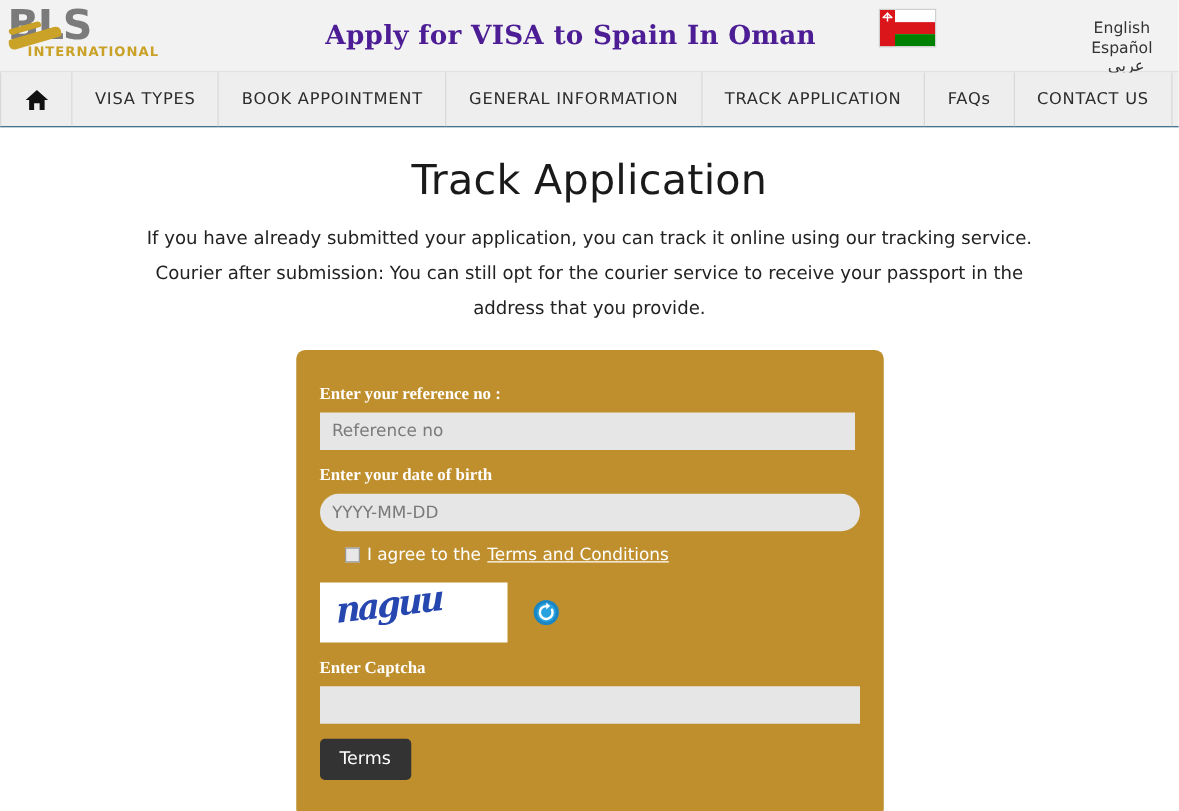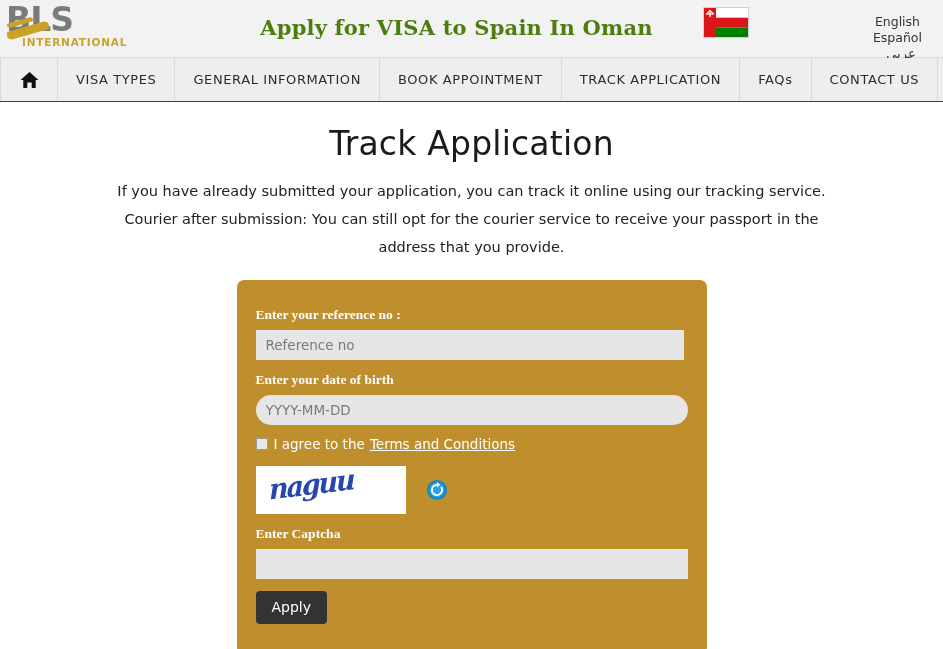--- a/index.html
+++ b/index.html
@@ -74,21 +74,21 @@
     position: absolute;
     left: 0;
     top: 0;
     width: 943px;
     height: 55px;
     line-height: 56px;
     text-align: center;
     font-family: "DejaVu Serif", "Liberation Serif", serif;
     font-size: 21px;
     font-weight: bold;
-    color: #4d7c0f;
+    color: #4c1d95;
     letter-spacing: 0.2px;
     padding-right: 30px;
   }
 
   .flag {
     position: absolute;
     left: 703px;
     top: 7px;
     width: 46px;
     height: 31px;
@@ -205,20 +205,21 @@
   .text-input::placeholder { color: #7a7a7a; opacity: 1; }
   .input-ref { width: 428px; }
   .input-dob { width: 432px; border-radius: 15px; }
   .input-captcha { width: 432px; margin-bottom: 12px; }
 
   .agree-row {
     display: flex;
     align-items: center;
     margin-top: -2px;
     margin-bottom: 13px;
+    margin-left: 20px;
   }
   .agree-checkbox {
     width: 12px;
     height: 12px;
     background: #e8e8e8;
     border: 1px solid #9a9a9a;
     margin-right: 6px;
     flex: 0 0 auto;
     cursor: pointer;
   }
@@ -321,24 +322,24 @@
 <div class="navbar">
   <div class="nav-item nav-home">
     <svg width="19" height="18" viewBox="0 0 19 18">
       <path d="M9.5 1 L18.5 9 L15.7 9 L15.7 17 L11.7 17 L11.7 11.5 L7.3 11.5 L7.3 17 L3.3 17 L3.3 9 L0.5 9 Z" fill="#111111"></path>
     </svg>
   </div>
   <div class="nav-item">
     <span class="nav-item-label">VISA TYPES</span>
   </div>
   <div class="nav-item">
+    <span class="nav-item-label">BOOK APPOINTMENT</span>
+  </div>
+  <div class="nav-item">
     <span class="nav-item-label">GENERAL INFORMATION</span>
-  </div>
-  <div class="nav-item">
-    <span class="nav-item-label">BOOK APPOINTMENT</span>
   </div>
   <div class="nav-item">
     <span class="nav-item-label">TRACK APPLICATION</span>
   </div>
   <div class="nav-item">
     <span class="nav-item-label">FAQs</span>
   </div>
   <div class="nav-item">
     <span class="nav-item-label">CONTACT US</span>
   </div>
@@ -373,16 +374,16 @@
         <circle cx="12" cy="12" r="11" fill="#1b86c4"></circle>
         <circle cx="12" cy="12" r="8.2" fill="#29a3e0"></circle>
         <path d="M12 6.4 a5.6 5.6 0 1 0 5.0 3.1" fill="none" stroke="#ffffff" stroke-width="2.1" stroke-linecap="round"></path>
         <path d="M12 3.3 L12 9.4 L15.4 6.4 Z" fill="#ffffff"></path>
       </svg>
     </div>
 
     <div class="field-label">Enter Captcha</div>
     <input class="text-input input-captcha" type="text" placeholder="" style="">
 
-    <button class="submit-button">Apply</button>
+    <button class="submit-button">Terms</button>
 
   </div>
 </div>
 
 </body></html>

